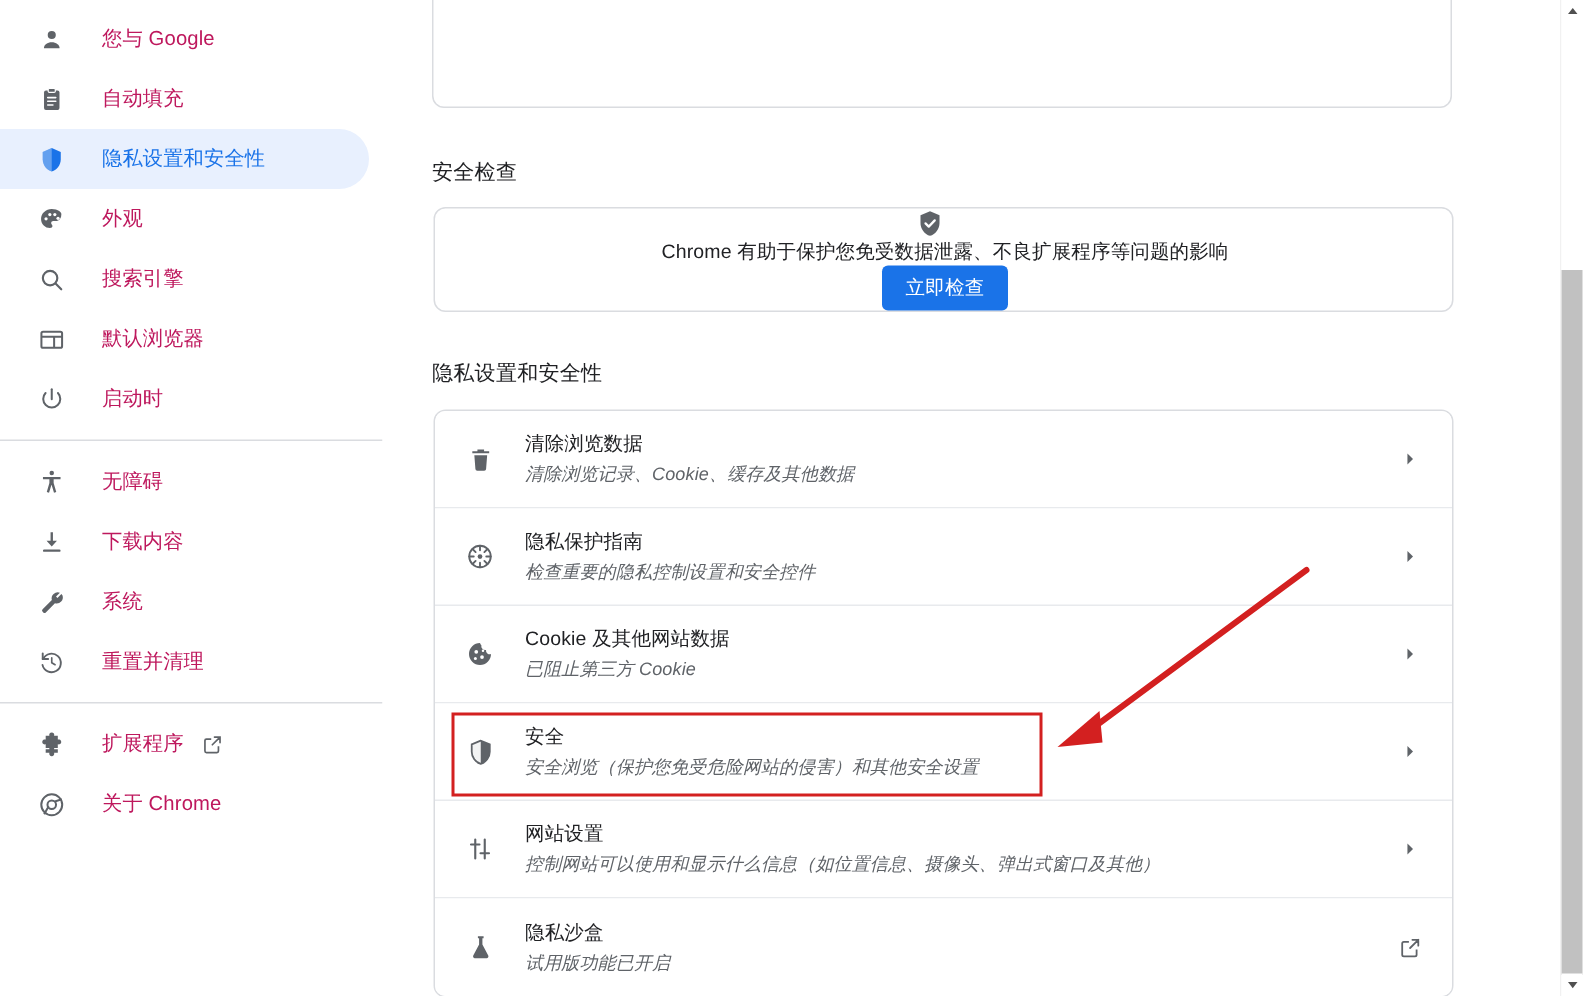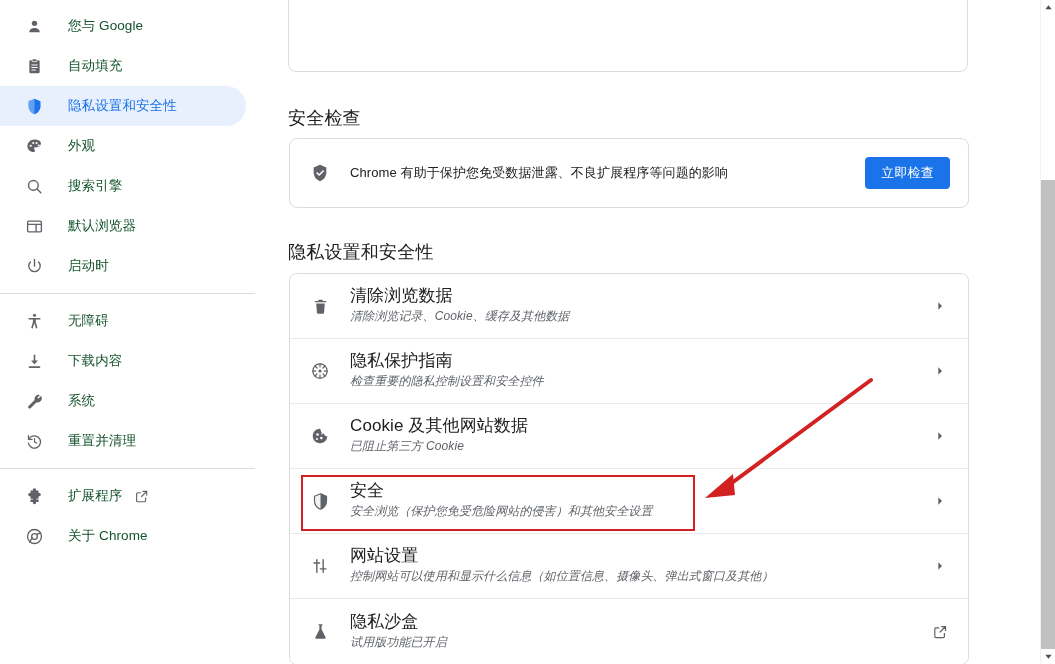--- a/index.html
+++ b/index.html
@@ -30,21 +30,21 @@
   .nav-item {
     position: relative;
     display: flex;
     align-items: center;
     height: 40px;
     margin-bottom: 0;
     padding-left: 24px;
     border-top-right-radius: 20px;
     border-bottom-right-radius: 20px;
     cursor: pointer;
-    color: #14532d;
+    color: #be185d;
     font-size: 13.5px;
     letter-spacing: .1px;
     width: 246px;
   }
   .nav-item .nav-icon {
     width: 20px; height: 20px;
     flex: 0 0 20px;
     display: flex;
     align-items: center;
     justify-content: center;
@@ -102,34 +102,35 @@
   #promo-illustration {
     position: absolute;
     right: 34px;
     bottom: 58px;
     width: 190px;
     height: 120px;
     pointer-events: none;
   }
 
   .section-title {
-    font-size: 18px;
+    font-size: 14px;
     color: #202124;
     letter-spacing: .2px;
   }
 
   
   #safety-title { position: absolute; left: 288px; top: 106px; }
   #safety-card {
     position: absolute;
     left: 289px; top: 138px;
     width: 680px; height: 70px;
     display: flex;
     align-items: center;
     padding: 0 18px 0 20px;
+    flex-direction: column;
   }
   #safety-card .sc-icon {
     width: 20px; height: 20px;
     flex: 0 0 20px;
     color: #5f6368;
     display: flex; align-items: center; justify-content: center;
     margin-right: 20px;
   }
   #safety-card .sc-text {
     flex: 1 1 auto;
@@ -171,21 +172,21 @@
   .row:last-child { border-bottom: none; }
   .row .row-icon {
     width: 20px; height: 20px;
     flex: 0 0 20px;
     display: flex; align-items: center; justify-content: center;
     color: #5f6368;
     margin-right: 20px;
   }
   .row .row-body { flex: 1 1 auto; min-width: 0; }
   .row .row-title {
-    font-size: 17px;
+    font-size: 13px;
     color: #202124;
     line-height: 18px;
     letter-spacing: .1px;
   }
   .row .row-sub {
     font-size: 12px;
     color: #5f6368;
     line-height: 18px;
     margin-top: 2px;
     letter-spacing: .1px;

